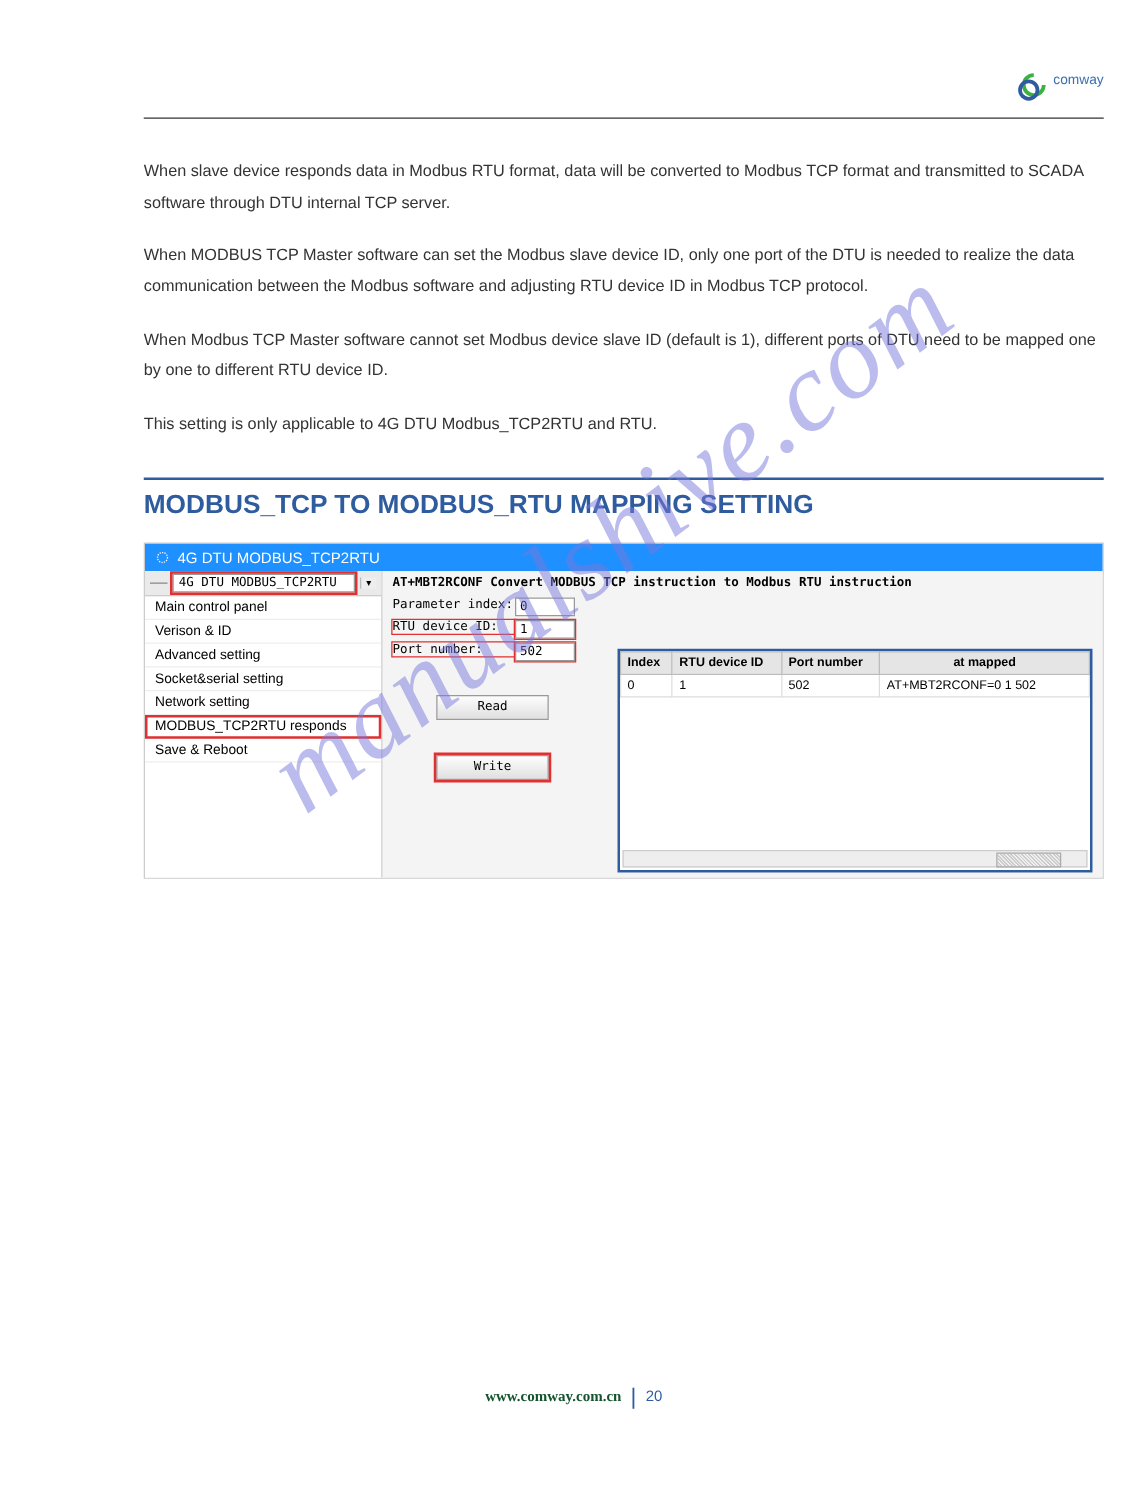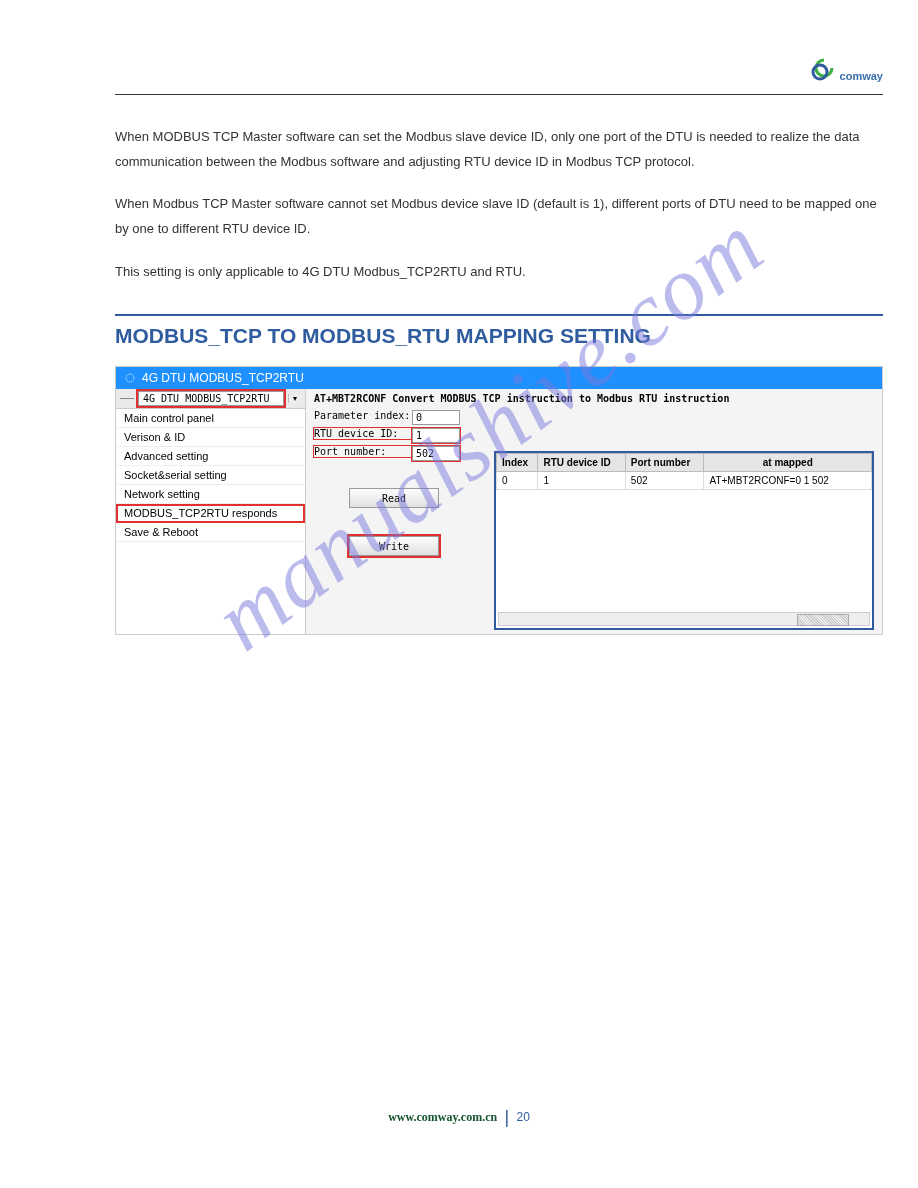--- a/index.html
+++ b/index.html
@@ -17,22 +17,21 @@
     left: 115px;
     right: 35px;
     border-bottom: 1px solid #333;
     height: 35px;
   }
   .logo {
     position: absolute;
     right: 0;
     top: -2px;
     display: flex;
-    align-items: flex-end;
-    font-weight: bold;
+    align-items: flex-start;
   }
   .logo-mark {
     position: relative;
     width: 28px;
     height: 24px;
   }
   .logo-text {
     color: #3a6fb0;
     font-size: 11px;
     margin-left: 2px;
@@ -278,20 +277,21 @@
       <svg width="28" height="24" viewBox="0 0 28 24">
         <path d="M14 2 A8 8 0 1 0 22 10" stroke="#3cb043" stroke-width="3" fill="none"></path>
         <circle cx="10" cy="14" r="7" stroke="#2e5c9e" stroke-width="3" fill="none"></circle>
       </svg>
     </span>
     <span class="logo-text">comway</span>
   </div>
 </div>
 
 <div class="content">
+  <p class="body-text">When slave device responds data in Modbus RTU format, data will be converted to Modbus TCP format and transmitted to SCADA software through DTU internal TCP server.</p>
   <p class="body-text">When MODBUS TCP Master software can set the Modbus slave device ID, only one port of the DTU is needed to realize the data communication between the Modbus software and adjusting RTU device ID in Modbus TCP protocol.</p>
   <p class="body-text">When Modbus TCP Master software cannot set Modbus device slave ID (default is 1), different ports of DTU need to be mapped one by one to different RTU device ID.</p>
   <p class="body-text">This setting is only applicable to 4G DTU Modbus_TCP2RTU and RTU.</p>
 
   <hr class="section-hr">
   <div class="section-title">MODBUS_TCP TO MODBUS_RTU MAPPING SETTING</div>
 
   <div class="screenshot-wrap">
     <div class="titlebar">
       <span class="titlebar-icon">

